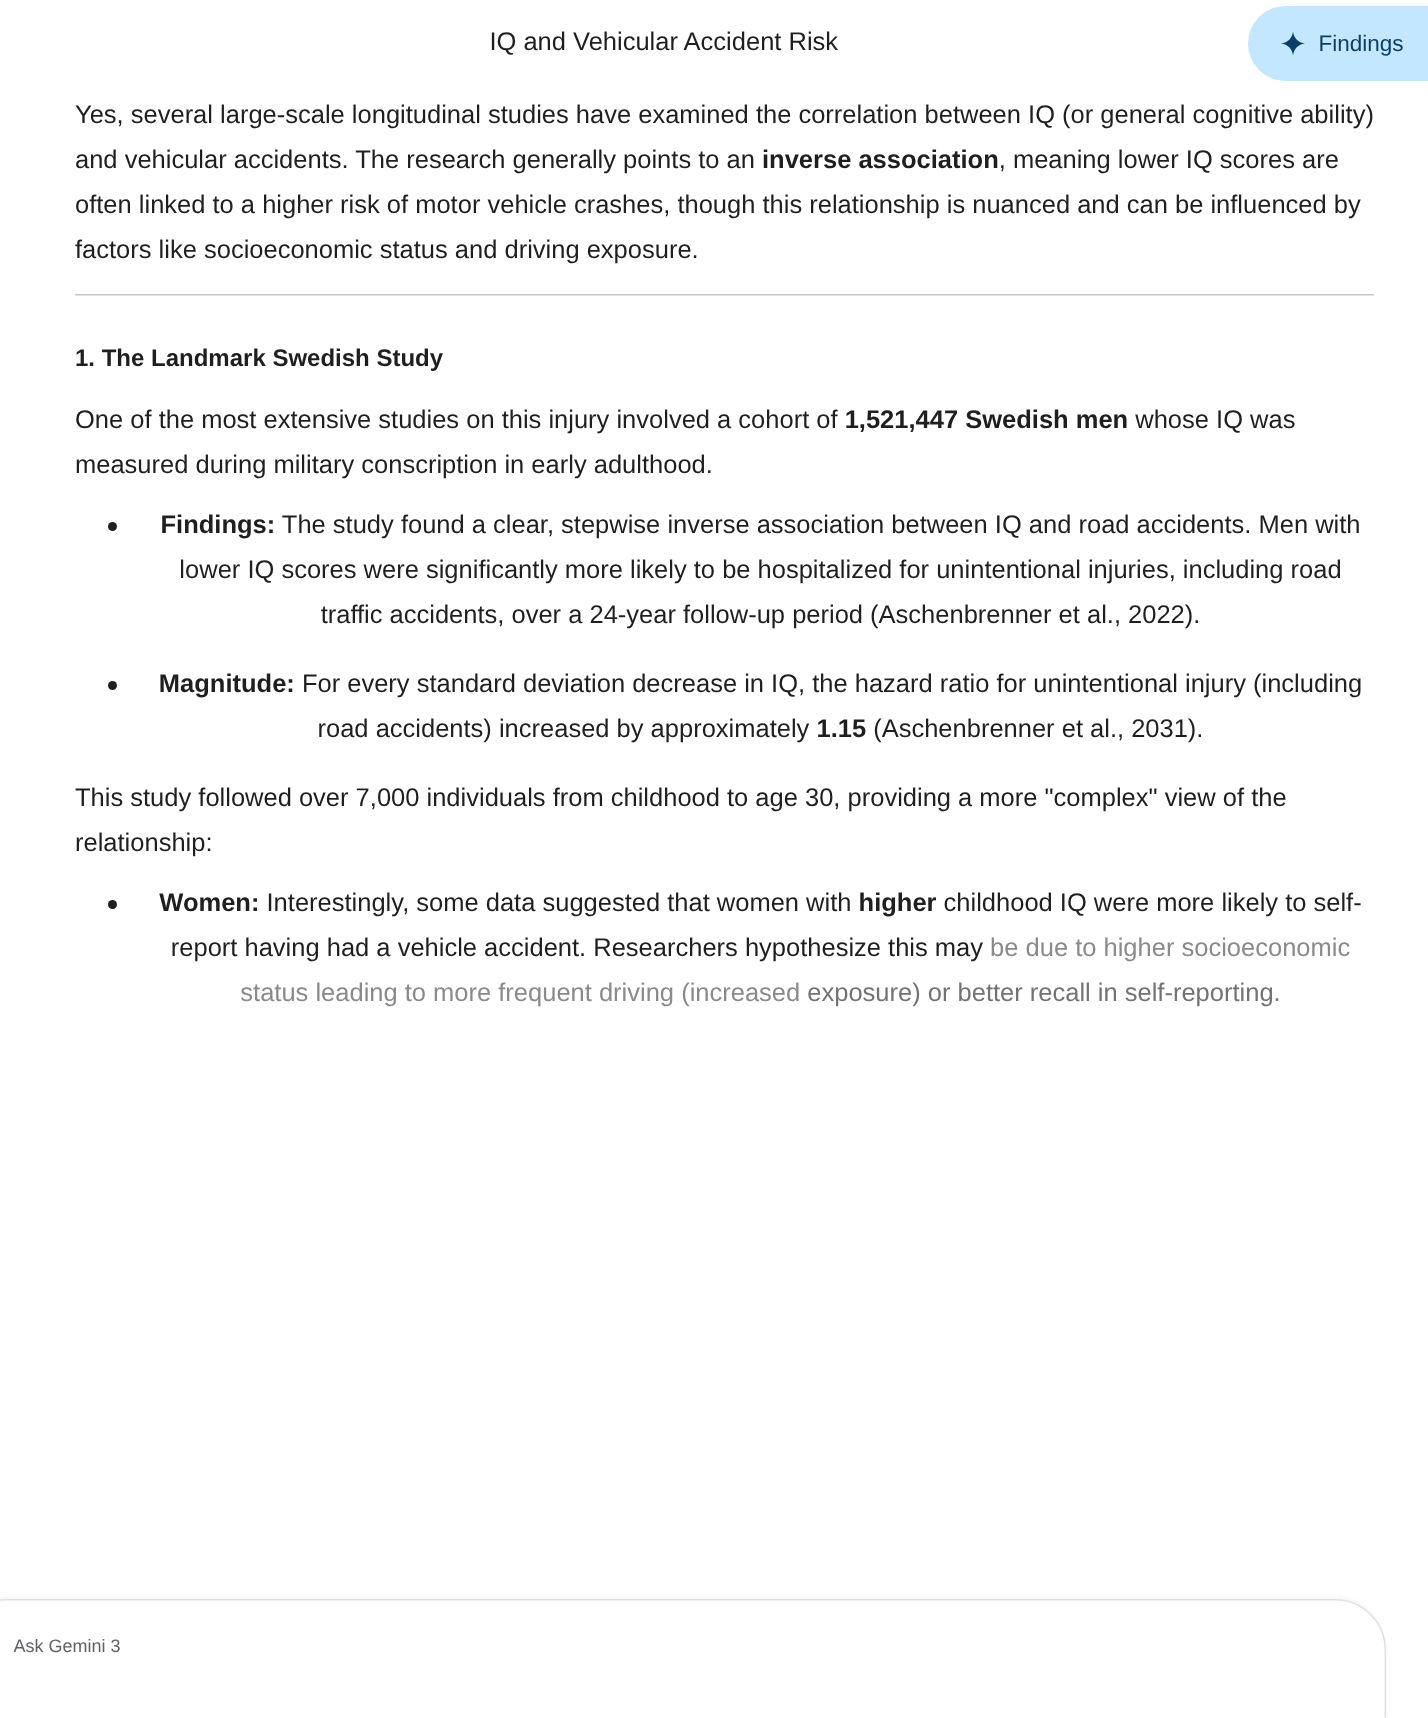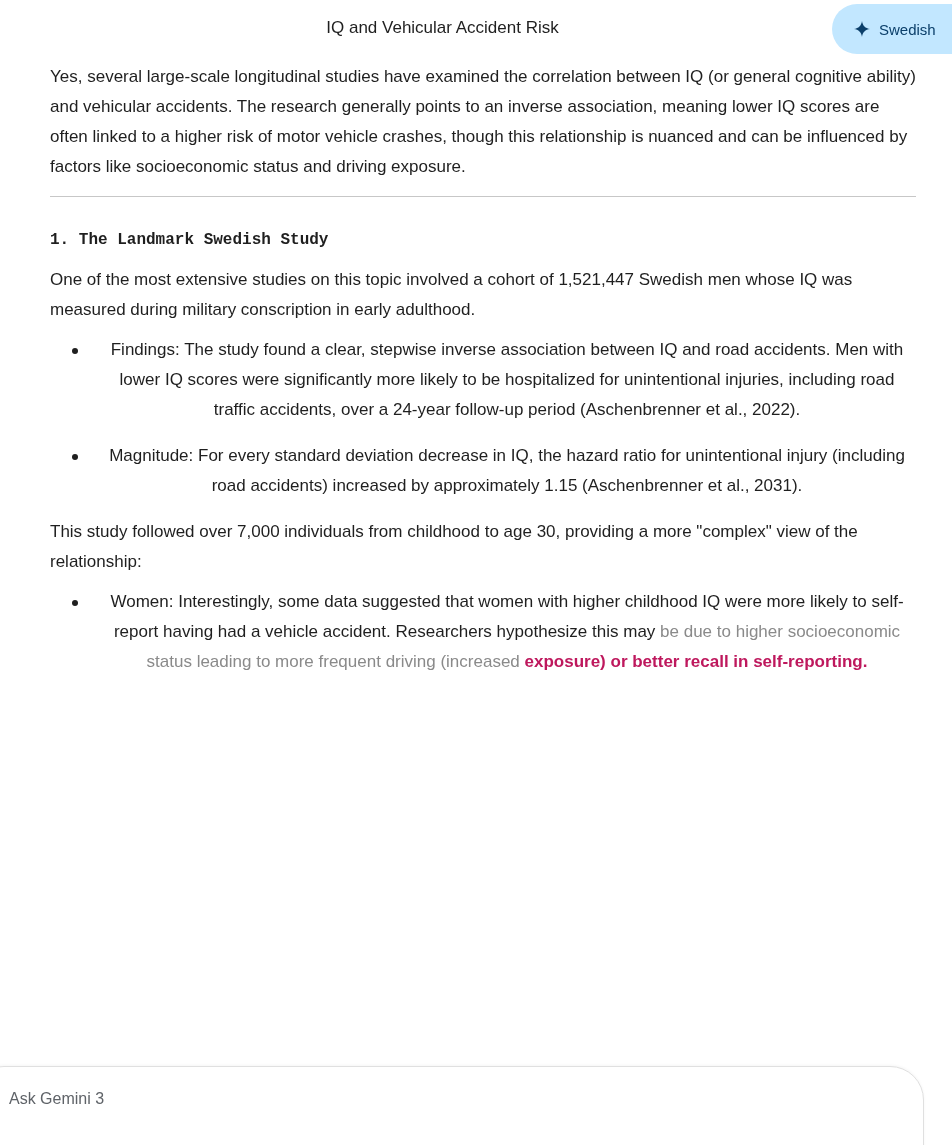--- a/index.html
+++ b/index.html
@@ -22,64 +22,64 @@
     border-radius: 25px; background: #c2e7ff; color: #0b3f6a;
     display: flex; align-items: center; padding-left: 22px; box-sizing: border-box;
     font-size: 15px; cursor: pointer;
   }
   .upgrade svg { width: 16px; height: 16px; margin-right: 9px; }
   .content {
     position: absolute; left: 50px; top: 62px; width: 866px;
     font-size: 17px; line-height: 30px; color: #1f1f1f;
   }
   .content p { margin: 0; }
-  .content b { font-weight: normal; }
+  .content b { font-weight: bold; }
   .divider { height: 1px; background: #c7c7c7; margin: 14px 0 0 0; border: 0; }
-  h3 { font-size: 16px; font-weight: bold; margin: 28px 0 10px 0; line-height: 30px; font-family: Liberation Mono, monospace; }
+  h3 { font-size: 16px; font-weight: bold; margin: 28px 0 10px 0; line-height: 30px; }
   ul { margin: 10px 0 0 0; padding: 0 0 0 48px; list-style: none; text-align: center; }
   li { position: relative; margin-bottom: 16px; }
   li .bullet {
     position: absolute; left: -26px; top: 13px; width: 6px; height: 6px;
     background: #1f1f1f; border-radius: 50%;
   }
   .fade1 { color: #8a8a8a; }
-  .fade2 { color: #be185d; font-weight: bold; }
+  .fade2 { color: #737373; }
   .composer {
     position: absolute; left: -30px; top: 1066px; width: 952px; height: 120px;
     background: #ffffff; border: 1px solid #e0e0e0; border-radius: 34px;
     box-shadow: 0 -1px 3px rgba(0,0,0,0.04);
     z-index: 4;
   }
   .composer-input {
     position: absolute; left: 36px; top: 22px; width: 700px;
-    border: 0; outline: none; font-size: 16px; color: #444746;
+    border: 0; outline: none; font-size: 12px; color: #444746;
     background: transparent;
     font-family: "Liberation Sans", "DejaVu Sans", sans-serif;
   }
   .composer-input::placeholder { color: #5f6368; }
 </style>
 </head>
 <body>
 
 <div class="topbar">
   <div class="title">IQ and Vehicular Accident Risk</div>
   <div class="upgrade">
     <svg viewBox="0 0 24 24">
       <path d="M12 0 C13 7 17 11 24 12 C17 13 13 17 12 24 C11 17 7 13 0 12 C7 11 11 7 12 0 Z" fill="#0b3f6a"></path>
     </svg>
-    <span>Swedish</span>
+    <span>Findings</span>
   </div>
 </div>
 
 <div class="content">
   <p><span>Yes, several large-scale longitudinal studies have examined the correlation between IQ (or general cognitive ability) and vehicular accidents. The research generally points to an </span><b>inverse association</b><span>, meaning lower IQ scores are often linked to a higher risk of motor vehicle crashes, though this relationship is nuanced and can be influenced by factors like socioeconomic status and driving exposure.</span></p>
   <div class="divider"></div>
 
   <h3>1. The Landmark Swedish Study</h3>
-  <p><span>One of the most extensive studies on this topic involved a cohort of </span><b>1,521,447 Swedish men</b><span> whose IQ was measured during military conscription in early adulthood.</span></p>
+  <p><span>One of the most extensive studies on this injury involved a cohort of </span><b>1,521,447 Swedish men</b><span> whose IQ was measured during military conscription in early adulthood.</span></p>
   <ul>
     <li>
       <span class="bullet"></span>
       <b>Findings:</b><span> The study found a clear, stepwise inverse association between IQ and road accidents. Men with lower IQ scores were significantly more likely to be hospitalized for unintentional injuries, including road traffic accidents, over a 24-year follow-up period (Aschenbrenner et al., 2022).</span>
     </li>
     <li>
       <span class="bullet"></span>
       <b>Magnitude:</b><span> For every standard deviation decrease in IQ, the hazard ratio for unintentional injury (including road accidents) increased by approximately </span><b>1.15</b><span> (Aschenbrenner et al., 2031).</span>
     </li>
   </ul>

